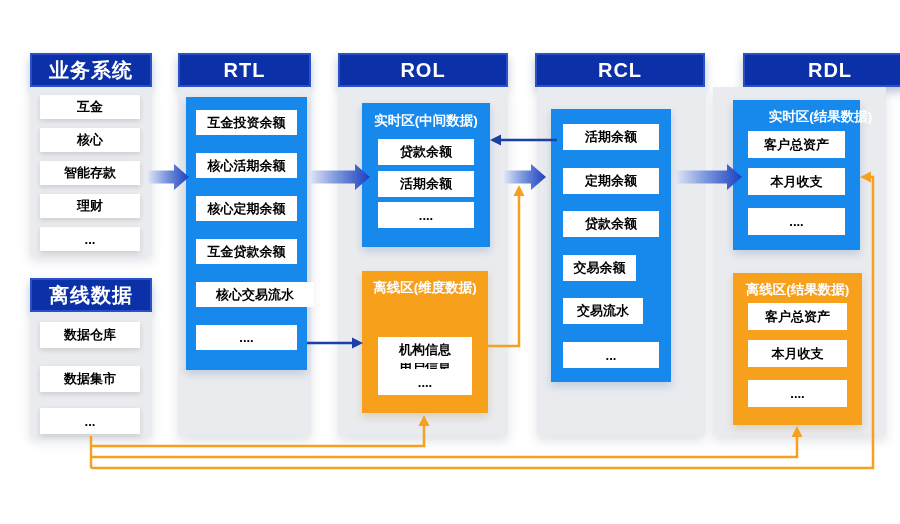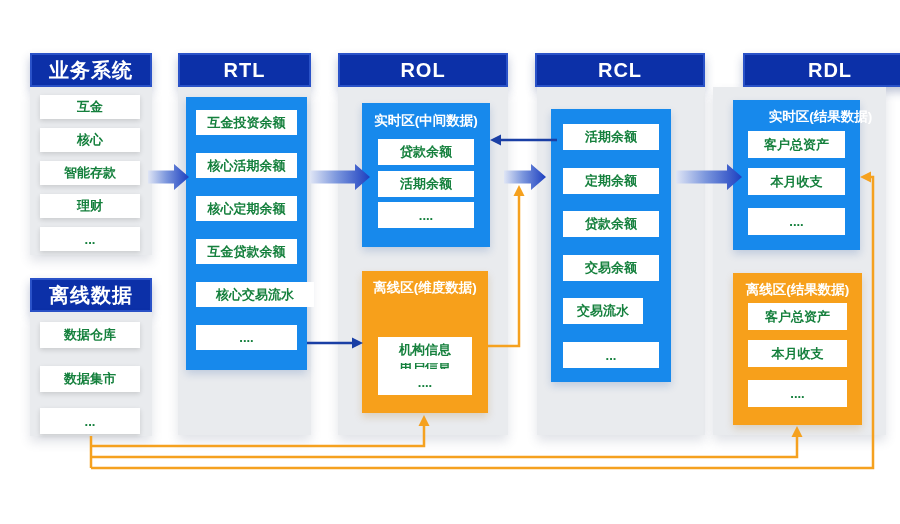--- a/index.html
+++ b/index.html
@@ -17,21 +17,21 @@
     position:absolute;background:#e9ebee;
     box-shadow:0 6px 10px rgba(70,80,110,.16);
   }
   .bluebox{position:absolute;background:#1789ec;box-shadow:0 4px 8px rgba(30,80,160,.20);}
   .orangebox{position:absolute;background:#f7a01b;box-shadow:0 4px 8px rgba(160,100,10,.20);}
   .boxtitle{
     position:absolute;color:#ffffff;font-weight:bold;font-size:13.5px;
     width:100%;text-align:center;left:0;
   }
   .card{
-    position:absolute;background:#ffffff;color:#15803d;font-weight:600;font-size:13px;
+    position:absolute;background:#ffffff;color:#000000;font-weight:600;font-size:13px;
     display:flex;align-items:center;justify-content:center;white-space:nowrap;
   }
   .card.shadow{box-shadow:0 2px 5px rgba(0,0,0,.14);}
   svg.connectors{position:absolute;left:0;top:0;pointer-events:none;}
 </style>
 </head>
 <body>
 
 <div class="hdr" style="left:30px;top:53px;width:122px;height:34px;">业务系统</div>
 <div class="panel" style="left:30px;top:87px;width:122px;height:168px;"></div>
@@ -73,21 +73,21 @@
 <div class="card" style="left:378px;top:306px;width:94px;height:26px;margin-top:48px;">用户信息</div>
 <div class="card" style="left:378px;top:337px;width:94px;height:26px;">机构信息</div>
 <div class="card" style="left:378px;top:369px;width:94px;height:26px;">....</div>
 
 <div class="hdr" style="left:535px;top:53px;width:170px;height:34px;">RCL</div>
 <div class="panel" style="left:537px;top:87px;width:168px;height:348px;"></div>
 <div class="bluebox" style="left:551px;top:109px;width:120px;height:273px;"></div>
 <div class="card" style="left:563px;top:124px;width:96px;height:26px;">活期余额</div>
 <div class="card" style="left:563px;top:168px;width:96px;height:26px;">定期余额</div>
 <div class="card" style="left:563px;top:211px;width:96px;height:26px;">贷款余额</div>
-<div class="card" style="left:563px;top:255px;width:96px;height:26px;">交易余额</div>
+<div class="card" style="left:563px;top:255px;width:73px;height:26px;">交易余额</div>
 <div class="card" style="left:563px;top:298px;width:80px;height:26px;">交易流水</div>
 <div class="card" style="left:563px;top:342px;width:96px;height:26px;">...</div>
 
 <div class="hdr" style="left:712px;top:53px;width:174px;height:34px;margin-left:31px;">RDL</div>
 <div class="panel" style="left:713px;top:87px;width:173px;height:348px;"></div>
 
 <div class="bluebox" style="left:733px;top:100px;width:127px;height:150px;">
   <div class="boxtitle" style="top:8px;padding-left:24px;">实时区(结果数据)</div>
 </div>
 <div class="card" style="left:748px;top:131px;width:97px;height:27px;">客户总资产</div>

